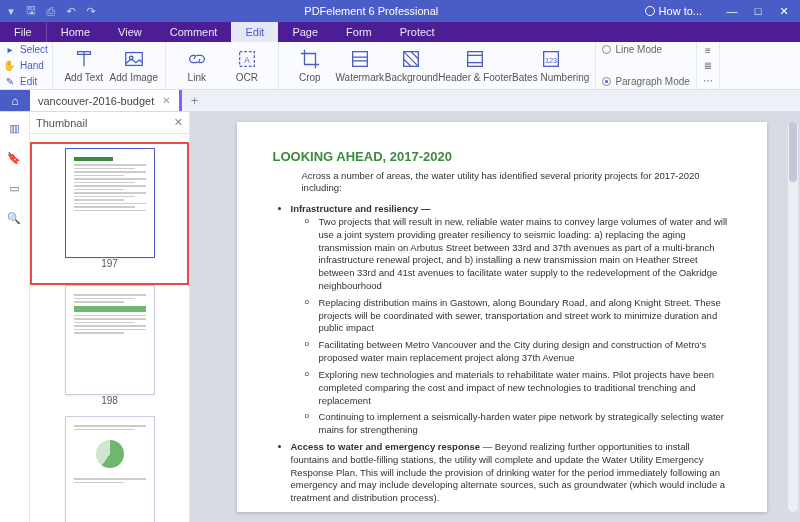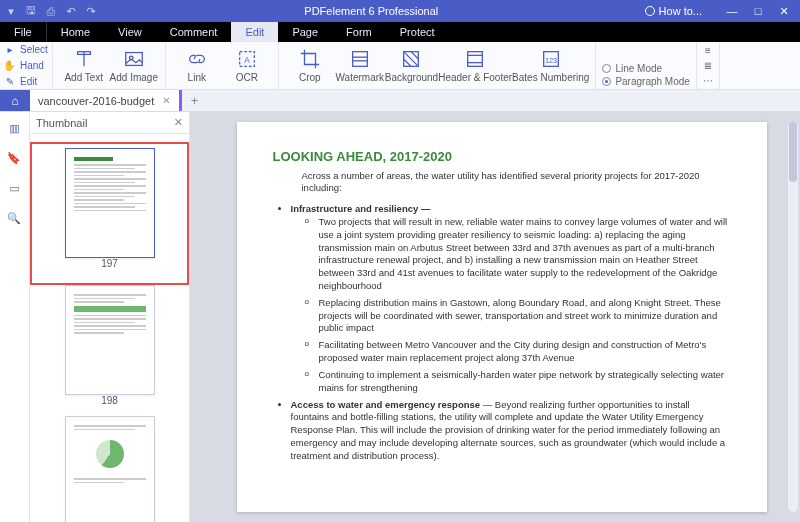--- a/index.html
+++ b/index.html
@@ -9,29 +9,29 @@
   .titlebar { height: 22px; background: #4a5cc5; color: #fff; display: flex; align-items: center; justify-content: space-between; padding: 0 4px; }
   .titlebar .left { display: flex; align-items: center; gap: 6px; }
   .titlebar .left .qicon { width: 14px; height: 14px; display: flex; align-items: center; justify-content: center; font-size: 11px; color: #cfd4f0; }
   .titlebar .center { font-size: 11px; color: #fff; }
   .titlebar .right { display: flex; align-items: center; gap: 2px; }
   .titlebar .sysbtn { width: 24px; height: 20px; display: flex; align-items: center; justify-content: center; font-size: 11px; color: #fff; }
   .titlebar .howto { margin-right: 16px; font-size: 11px; display:flex; align-items:center; gap:4px; }
   .howto .pin { width:10px;height:10px;border:1px solid #fff;border-radius:50%; }
 
   
-  .menubar { height: 20px; background: #000000; display: flex; align-items: stretch; font-size: 11px; color: #e6e9f9; }
+  .menubar { height: 20px; background: #4c1d95; display: flex; align-items: stretch; font-size: 11px; color: #e6e9f9; }
   .menubar .item { padding: 0 14px; display: flex; align-items: center; }
   .menubar .item.active { background: #e6e9f5; color: #4a5cc5; }
   .menubar .item.file { border-right: 1px solid rgba(255,255,255,0.2); }
 
   
   .ribbon { height: 48px; background: #fafbff; border-bottom: 1px solid #dcdfea; display: flex; align-items: stretch; }
   .ribbon .group { display: flex; border-right: 1px solid #e5e7f0; padding: 2px 6px; }
-  .ribbon .modegroup { flex-direction: column; justify-content: flex-end; gap: 2px; font-size: 10px; color: #666; }
+  .ribbon .modegroup { flex-direction: column; justify-content: space-between; gap: 2px; font-size: 10px; color: #666; }
   .ribbon .tool { display: flex; flex-direction: column; align-items: center; justify-content: center; min-width: 50px; font-size: 10px; color: #555; gap: 2px; }
   .ribbon .iconbox { width: 22px; height: 22px; display:flex;align-items:center;justify-content:center; }
   .ribbon .iconbox svg { stroke:#4a5cc5; fill:none; stroke-width:1.4; }
   .ribbon .sidecol { display:flex;flex-direction:column;justify-content:space-around;font-size:10px;color:#4a5cc5;padding:0 4px;min-width:44px; }
   .sidecol .row { display:flex;align-items:center;gap:4px;}
   .sidecol .row.active { color:#4a5cc5; }
   .sidecol .row .ic { width:12px;height:12px;display:flex;align-items:center;justify-content:center; }
   .radio-row{display:flex;align-items:center;gap:4px;}
   .radiodot{width:9px;height:9px;border:1px solid #888;border-radius:50%;display:inline-block;position:relative;}
   .radiodot.on::after{content:"";position:absolute;inset:2px;border-radius:50%;background:#4a5cc5;}
@@ -320,20 +320,21 @@
     <div class="docpage">
       <h2>LOOKING AHEAD, 2017-2020</h2>
       <p class="intro">Across a number of areas, the water utility has identified several priority projects for 2017-2020 including:</p>
       <ul>
         <li>
           <span class="bold">Infrastructure and resiliency —</span>
           <ul class="sub">
             <li>Two projects that will result in new, reliable water mains to convey large volumes of water and will use a joint system providing greater resiliency to seismic loading: a) replacing the aging transmission main on Arbutus Street between 33rd and 37th avenues as part of a multi-branch infrastructure renewal project, and b) installing a new transmission main on Heather Street between 33rd and 41st avenues to facilitate water supply to the redevelopment of the Oakridge neighbourhood</li>
             <li>Replacing distribution mains in Gastown, along Boundary Road, and along Knight Street. These projects will be coordinated with sewer, transportation and street work to minimize duration and public impact</li>
             <li>Facilitating between Metro Vancouver and the City during design and construction of Metro's proposed water main replacement project along 37th Avenue</li>
+            <li>Exploring new technologies and materials to rehabilitate water mains. Pilot projects have been completed comparing the cost and impact of new technologies to traditional trenching and replacement</li>
             <li>Continuing to implement a seismically-harden water pipe network by strategically selecting water mains for strengthening</li>
           </ul>
         </li>
         <li>
           <span class="bold">Access to water and emergency response</span><span> — Beyond realizing further opportunities to install fountains and bottle-filling stations, the utility will complete and update the Water Utility Emergency Response Plan. This will include the provision of drinking water for the period immediately following an emergency and may include developing alternate sources, such as groundwater (which would include a treatment and distribution process).</span>
         </li>
       </ul>
     </div>
     <div class="scrollbar">
       <div class="sthumb"></div>

